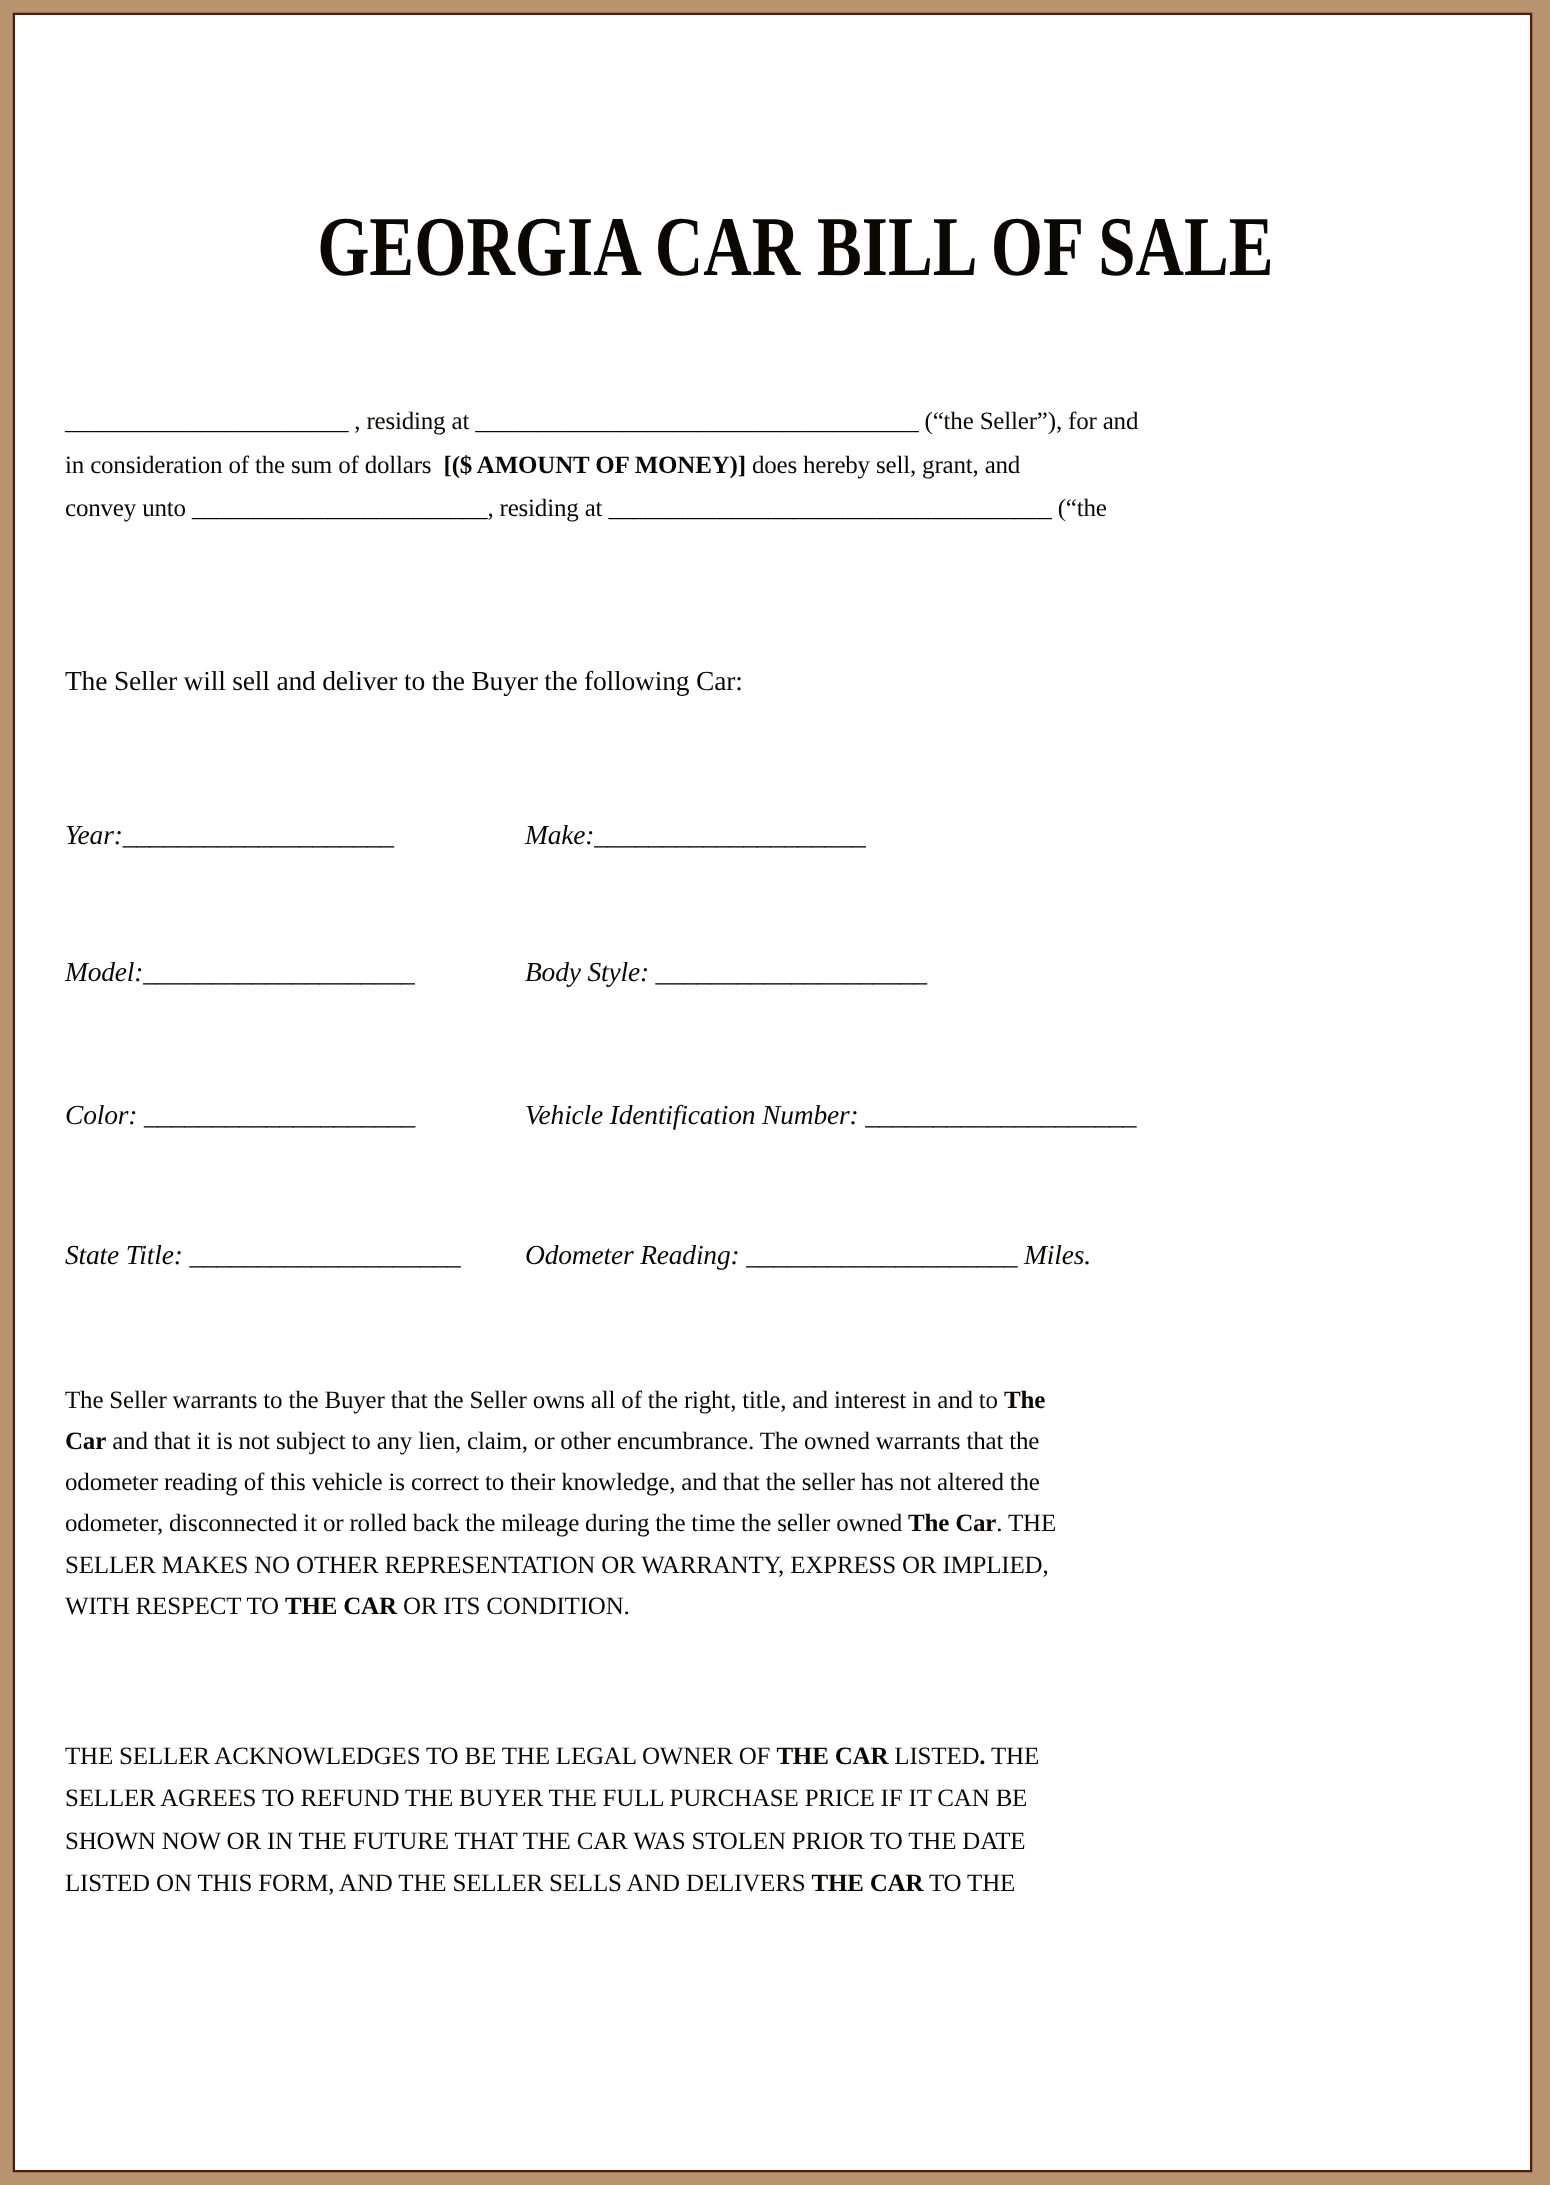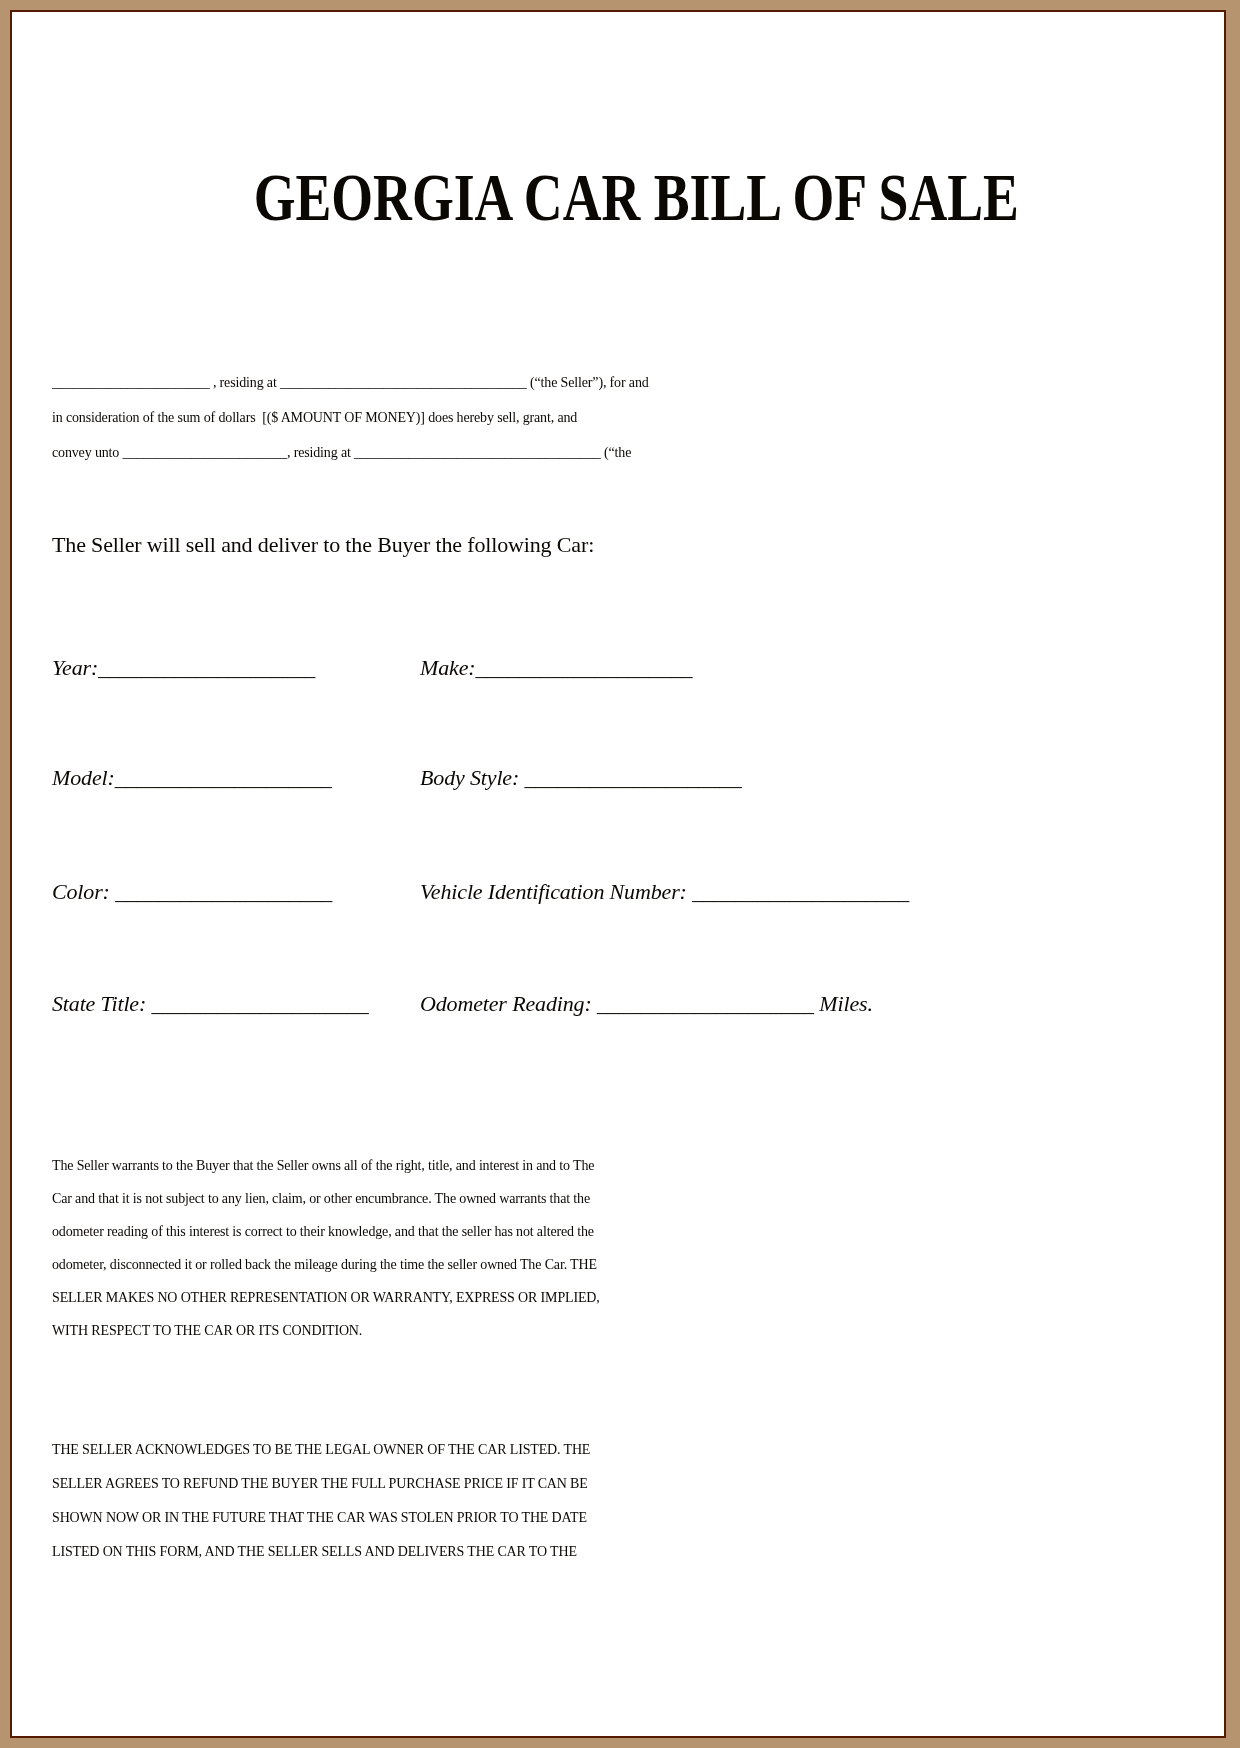--- a/index.html
+++ b/index.html
@@ -37,24 +37,23 @@
   }
   .doc-title .squeeze {
     display: inline-block;
     transform: scaleX(0.79);
     transform-origin: 50% 50%;
     white-space: nowrap;
   }
   .para {
     position: absolute;
     left: 52px;
-    font-size: 14px;
+    font-size: 20px;
     white-space: nowrap;
     letter-spacing: -0.15px;
-    margin-top: 45px;
   }
   #intro-paragraph   { top: 320px;  line-height: 35px; }
   #warranty-paragraph{ top: 1104px; line-height: 33px; }
   #ack-paragraph     { top: 1388px; line-height: 34px; }
   .single-line {
     position: absolute;
     left: 52px;
     top: 527px;
     font-size: 22px;
     line-height: 35px;
@@ -69,21 +68,21 @@
     white-space: nowrap;
     display: flex;
     letter-spacing: -0.15px;
     font-style: italic;
   }
   #field-row-0 { top: 650px; }
   #field-row-1 { top: 760px; }
   #field-row-2 { top: 874px; }
   #field-row-3 { top: 986px; }
   .field-cell-first { flex: 0 0 368px; width: 368px; }
-  .b { font-weight: 400; }
+  .b { font-weight: 700; }
   .tline { white-space: nowrap; }
 </style>
 </head>
 <body>
 
 <div class="page"></div>
 
 <div class="content">
 
   <h1 class="doc-title"><span class="squeeze">GEORGIA CAR BILL OF SALE</span></h1>
@@ -109,21 +108,21 @@
       <div class="field-cell"><span>Vehicle Identification Number: </span><span>____________________</span></div>
     </div>
   <div class="field-row" id="field-row-3">
       <div class="field-cell-first"><span>State Title: </span><span>____________________</span></div>
       <div class="field-cell"><span>Odometer Reading: </span><span>____________________</span><span> Miles.</span></div>
     </div>
 
   <div class="para" id="warranty-paragraph">
       <div class="tline"><span>The Seller warrants to the Buyer that the Seller owns all of the right, title, and interest in and to </span><span class="b">The</span></div>
       <div class="tline"><span class="b">Car</span><span> and that it is not subject to any lien, claim, or other encumbrance. The owned warrants that the</span></div>
-      <div class="tline"><span>odometer reading of this interest is correct to their knowledge, and that the seller has not altered the</span></div>
+      <div class="tline"><span>odometer reading of this vehicle is correct to their knowledge, and that the seller has not altered the</span></div>
       <div class="tline"><span>odometer, disconnected it or rolled back the mileage during the time the seller owned </span><span class="b">The Car</span><span>. THE</span></div>
       <div class="tline"><span>SELLER MAKES NO OTHER REPRESENTATION OR WARRANTY, EXPRESS OR IMPLIED,</span></div>
       <div class="tline"><span>WITH RESPECT TO </span><span class="b">THE CAR</span><span> OR ITS CONDITION.</span></div>
     </div>
 
   <div class="para" id="ack-paragraph">
       <div class="tline"><span>THE SELLER ACKNOWLEDGES TO BE THE LEGAL OWNER OF </span><span class="b">THE CAR</span><span> LISTED</span><span class="b">.</span><span> THE</span></div>
       <div class="tline"><span>SELLER AGREES TO REFUND THE BUYER THE FULL PURCHASE PRICE IF IT CAN BE</span></div>
       <div class="tline"><span>SHOWN NOW OR IN THE FUTURE THAT THE CAR WAS STOLEN PRIOR TO THE DATE</span></div>
       <div class="tline"><span>LISTED ON THIS FORM, AND THE SELLER SELLS AND DELIVERS </span><span class="b">THE CAR</span><span> TO THE</span></div>

